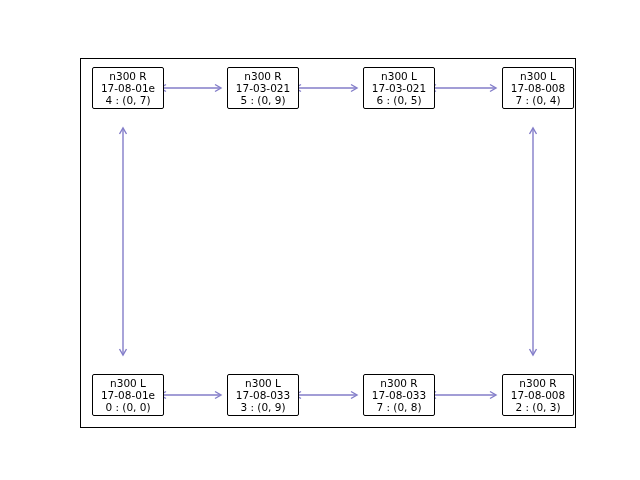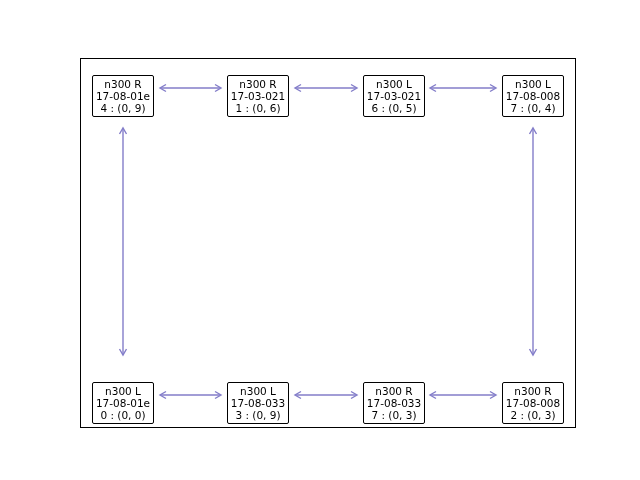--- a/index.html
+++ b/index.html
@@ -16,37 +16,36 @@
     left: 80px;
     top: 58px;
     width: 496px;
     height: 370px;
     border: 1px solid #000000;
     box-sizing: border-box;
     background: #ffffff;
   }
   .node {
     position: absolute;
-    width: 62px;
+    width: 72px;
     height: 42px;
     box-sizing: border-box;
     background: #ffffff;
     border: 1.3px solid #000000;
     border-radius: 2px;
     display: flex;
     flex-direction: column;
     justify-content: center;
     align-items: center;
     text-align: center;
     font-size: 10.5px;
     line-height: 1.17;
     color: #000000;
     white-space: nowrap;
     z-index: 2;
-    margin-top: 8px;
   }
   .node span { display: block; }
   #edges {
     position: absolute;
     left: 0; top: 0;
     width: 640px;
     height: 480px;
     pointer-events: none;
     z-index: 1;
   }
@@ -54,26 +53,26 @@
 </head>
 <body>
 
 <div id="canvas">
 
   <div id="frame"></div>
 
   <div class="node" style="left:92px; top:67px">
     <span>n300 R</span>
     <span>17-08-01e</span>
-    <span>4 : (0, 9)</span>
+    <span>4 : (0, 7)</span>
   </div>
   <div class="node" style="left:227px; top:67px">
     <span>n300 R</span>
     <span>17-03-021</span>
-    <span>1 : (0, 6)</span>
+    <span>5 : (0, 9)</span>
   </div>
   <div class="node" style="left:363px; top:67px">
     <span>n300 L</span>
     <span>17-03-021</span>
     <span>6 : (0, 5)</span>
   </div>
   <div class="node" style="left:502px; top:67px">
     <span>n300 L</span>
     <span>17-08-008</span>
     <span>7 : (0, 4)</span>
@@ -85,21 +84,21 @@
     <span>0 : (0, 0)</span>
   </div>
   <div class="node" style="left:227px; top:374px">
     <span>n300 L</span>
     <span>17-08-033</span>
     <span>3 : (0, 9)</span>
   </div>
   <div class="node" style="left:363px; top:374px">
     <span>n300 R</span>
     <span>17-08-033</span>
-    <span>7 : (0, 3)</span>
+    <span>7 : (0, 8)</span>
   </div>
   <div class="node" style="left:502px; top:374px">
     <span>n300 R</span>
     <span>17-08-008</span>
     <span>2 : (0, 3)</span>
   </div>
 
   <svg id="edges" viewBox="0 0 640 480">
 
     <g fill="none" stroke-width="1.4" stroke="#837dc9">

